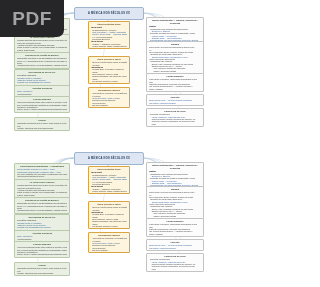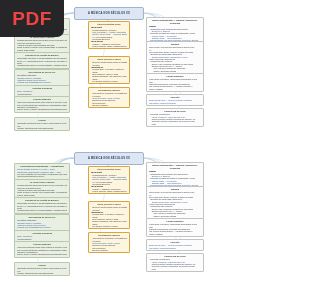--- a/index.html
+++ b/index.html
@@ -54,21 +54,21 @@
   .plain{background:#fcfcfc;border:0.5px solid #c3c3c3;}
   .plain .hd{color:#333;}
 
   
   .pdf-badge{
     position:absolute;left:0;top:0;width:64px;height:37px;
     background:#262628;border-bottom-right-radius:7px;
     display:flex;align-items:center;justify-content:center;z-index:50;
   }
   .pdf-badge span{
-    color:#ef4444;font-size:19px;font-weight:bold;letter-spacing:0.5px;
+    color:#a3a3a3;font-size:19px;font-weight:bold;letter-spacing:0.5px;
     font-family:"Liberation Sans",sans-serif;
   }
   .gap{position:absolute;left:0;top:140px;width:216px;height:5px;background:#ffffff;}
 </style>
 </head>
 <body>
 
 <div class="page" id="page1">
   <div class="page-inner">
     <svg class="links" viewBox="0 0 216 140">

